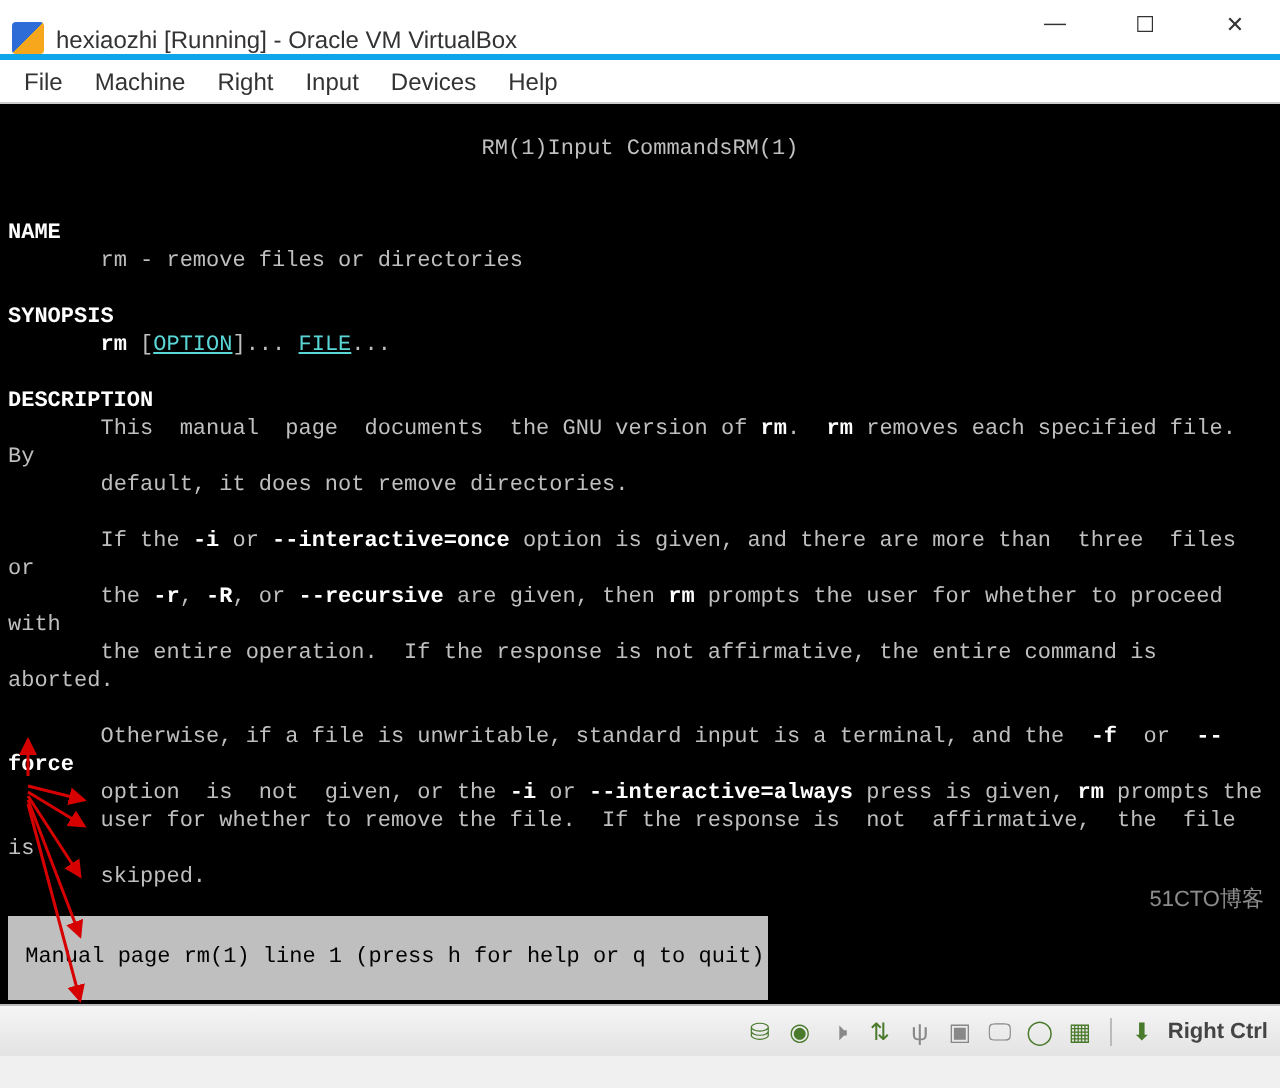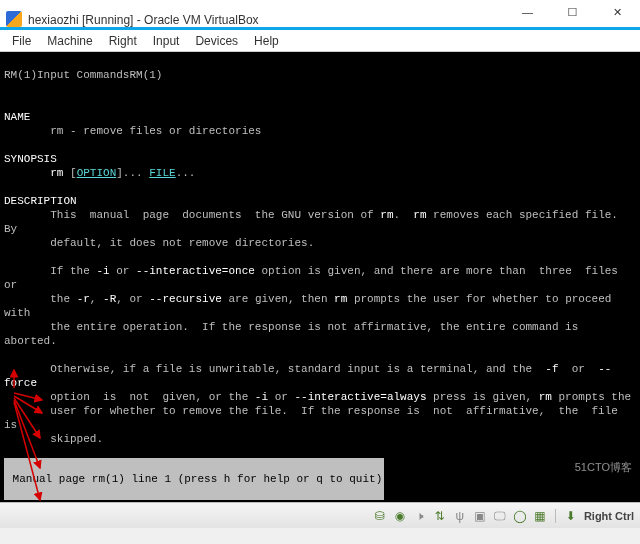--- a/index.html
+++ b/index.html
@@ -5,31 +5,31 @@
 * { margin: 0; padding: 0; box-sizing: border-box; }
 body { width: 640px; height: 544px; background: #f0f0f0; font-family: "Segoe UI", Tahoma, sans-serif; overflow: hidden; position: relative; }
 .titlebar { height: 30px; background: #fff; display: flex; align-items: flex-end; border-bottom: 3px solid #0ea5e9; }
 .vm-icon { width: 16px; height: 16px; margin: 0 6px; background: linear-gradient(135deg,#2d6cd6 50%,#f7a71b 50%); border-radius: 2px; }
 .title { font-size: 12px; color: #333; flex: 1; }
 .win-controls { display: flex; }
 .win-btn { width: 45px; height: 30px; display: flex; align-items: center; justify-content: center; font-size: 11px; color: #333; }
 .menubar { height: 22px; background: #fff; display: flex; align-items: center; padding: 0 4px; font-size: 12px; border-bottom: 1px solid #ccc; }
 .menu-item { padding: 2px 8px; color: #333; }
 .terminal { background: #000; color: #bfbfbf; font-family: "Courier New", monospace; font-size: 11px; line-height: 14px; padding: 2px 4px; height: 450px; overflow: hidden; white-space: pre-wrap; position: relative; }
-.term-header { display: flex; justify-content: flex-start; color: #bfbfbf; }
-.bold { color: #fff; font-weight: normal; }
+.term-header { display: flex; justify-content: center; color: #bfbfbf; }
+.bold { color: #fff; font-weight: bold; }
 .cyanU { color: #5ad6d6; text-decoration: underline; font-family: Liberation Mono, monospace; }
 .statusline { background: #bfbfbf; color: #000; display: inline-block; padding: 14px 2px; position: absolute; bottom: 2px; left: 4px; }
 .arrows { position: absolute; left: 4px; top: 316px; pointer-events: none; }
 .statusbar { height: 26px; background: linear-gradient(#f5f5f5,#e3e3e3); border-top: 1px solid #bbb; display: flex; align-items: center; justify-content: flex-end; padding: 0 6px; font-size: 11px; gap: 6px; }
 .sb-icon { width: 14px; height: 14px; display: flex; align-items: center; justify-content: center; color: #4a7a2b; font-size: 12px; }
 .sb-icon.gray { color: #888; }
 .sep { width: 1px; height: 14px; background: #bbb; margin: 0 2px; }
 .rctrl { color: #444; font-weight: bold; }
-.watermark { position: absolute; right: 8px; bottom: 28px; font-size: 11px; color: rgba(255,255,255,0.55); font-family: sans-serif; text-align: right; }
+.watermark { position: absolute; right: 8px; bottom: 45px; font-size: 11px; color: rgba(255,255,255,0.55); font-family: sans-serif; text-align: right; }
 </style>
 </head>
 <body>
 
 <div class="titlebar">
   <div class="vm-icon"></div>
   <div class="title">hexiaozhi  [Running] - Oracle VM VirtualBox</div>
   <div class="win-controls">
     <div class="win-btn">—</div>
     <div class="win-btn">☐</div>

